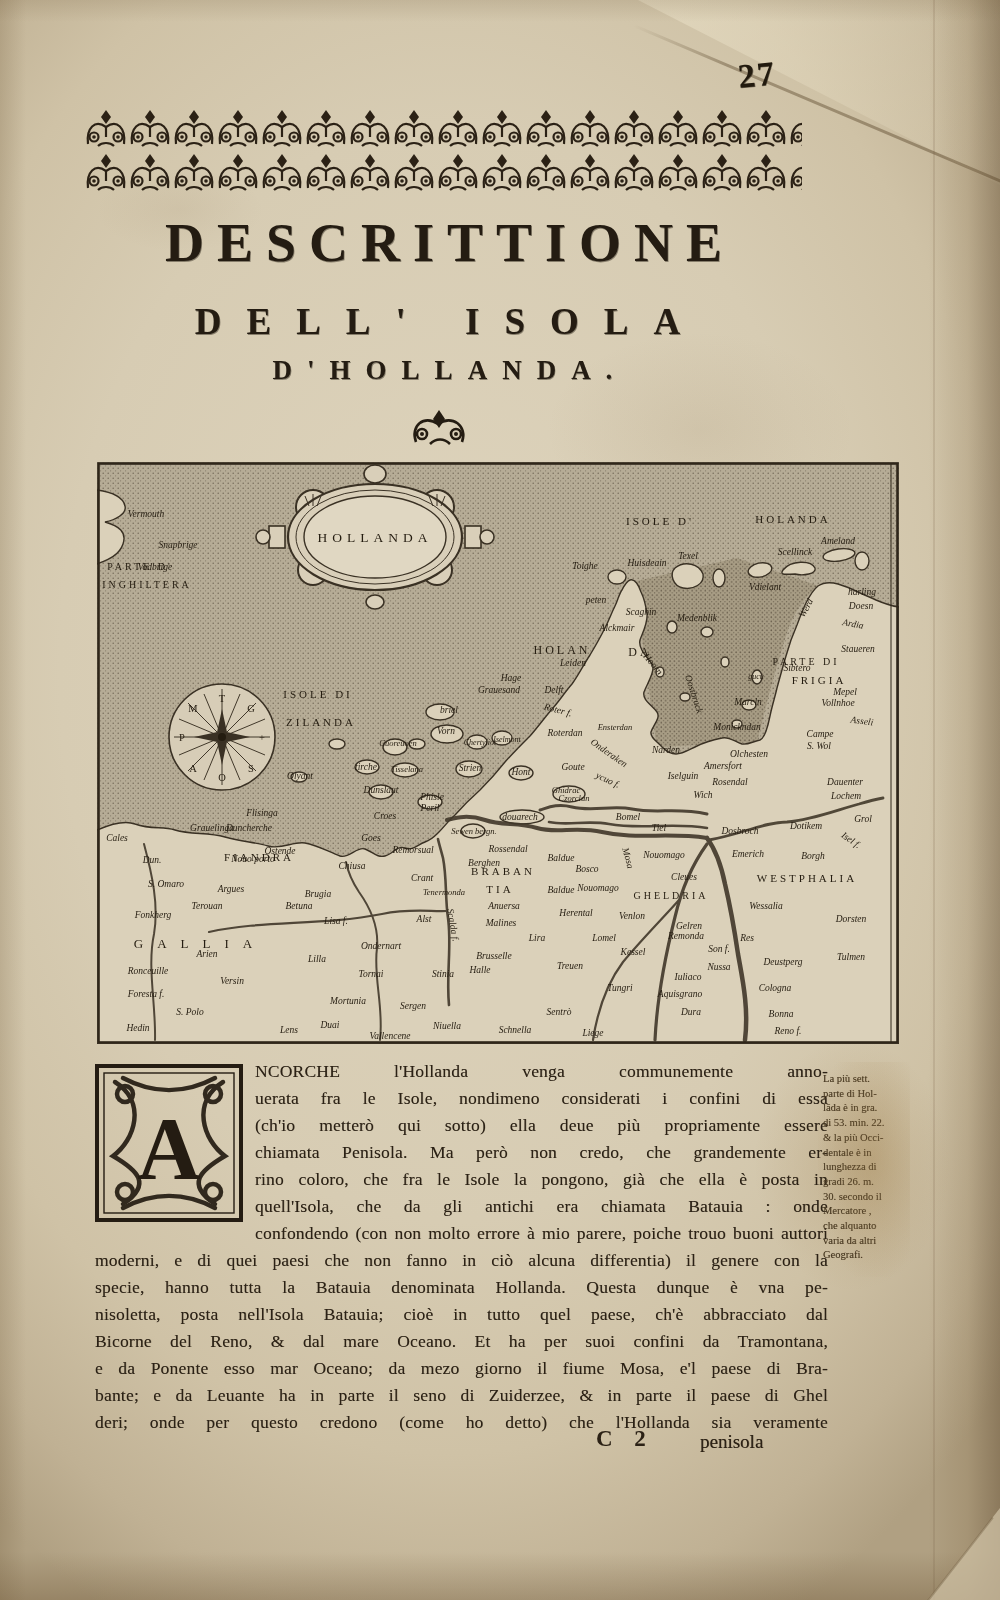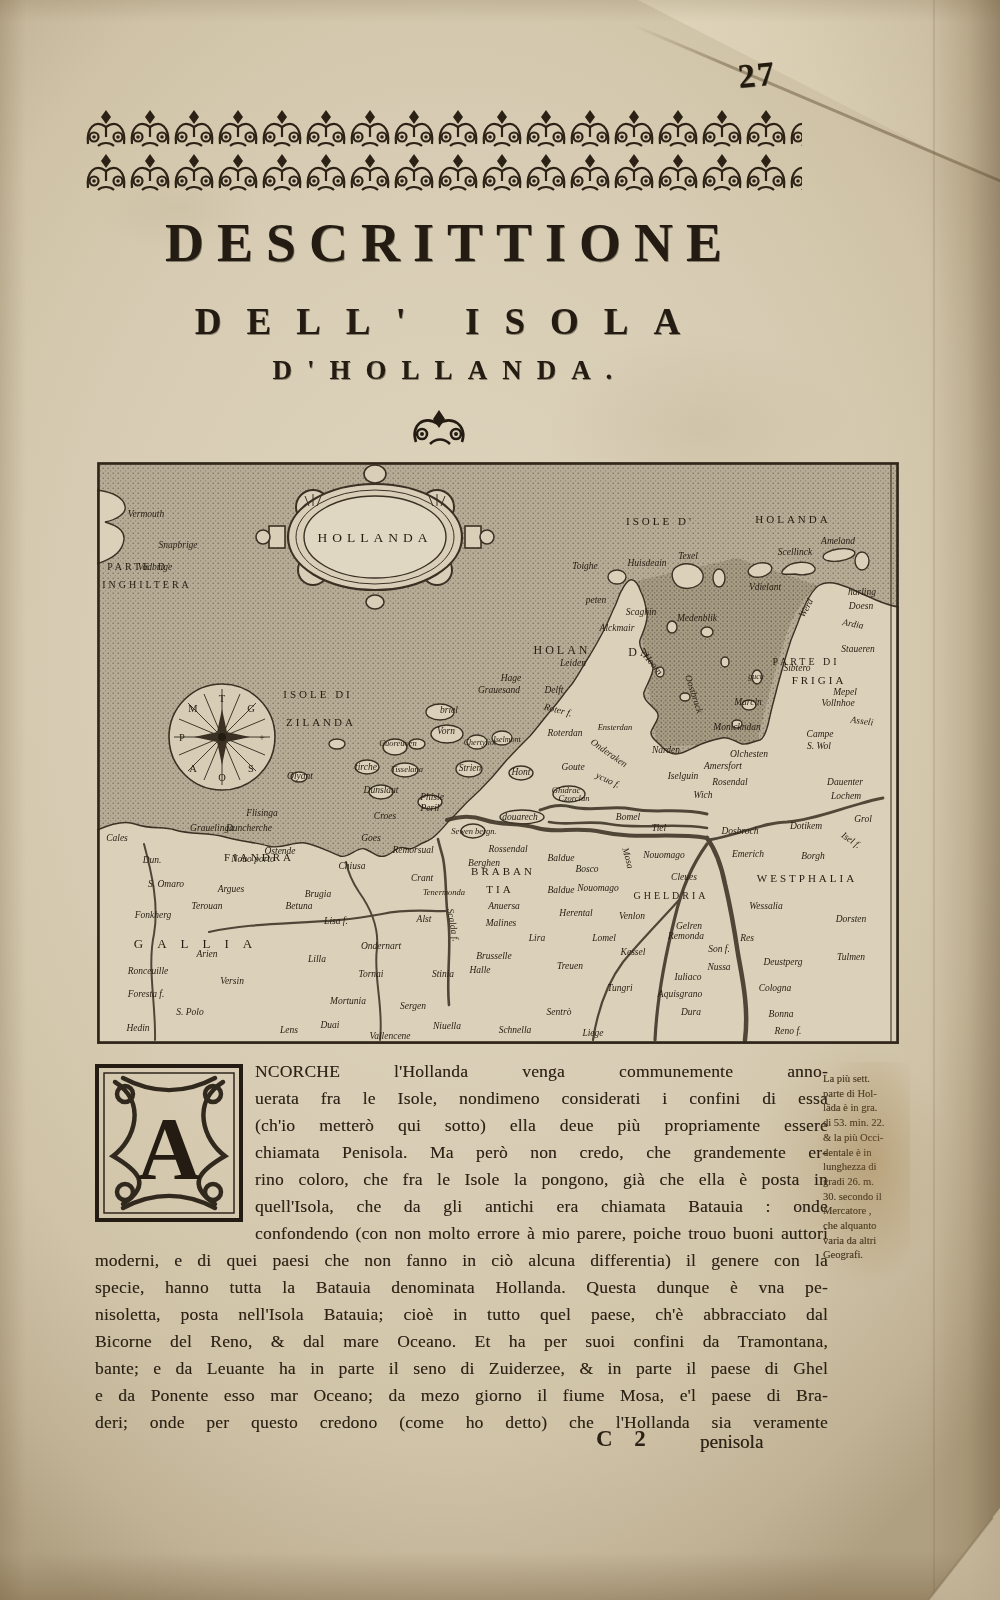--- a/index.html
+++ b/index.html
@@ -444,22 +444,22 @@
         <div class="tline">chiamata Penisola. Ma però non credo, che grandemente er-</div>
         <div class="tline">rino coloro, che fra le Isole la pongono, già che ella è posta in</div>
         <div class="tline">quell'Isola, che da gli antichi era chiamata Batauia : onde</div>
       </div>
     <div>
         <div class="tline">confondendo (con non molto errore à mio parere, poiche trouo buoni auttori</div>
         <div class="tline">moderni, e di quei paesi che non fanno in ciò alcuna differentia) il genere con la</div>
         <div class="tline">specie, hanno tutta la Batauia denominata Hollanda. Questa dunque è vna pe-</div>
         <div class="tline">nisoletta, posta nell'Isola Batauia; cioè in tutto quel paese, ch'è abbracciato dal</div>
         <div class="tline">Bicorne del Reno, &amp; dal mare Oceano. Et ha per suoi confini da Tramontana,</div>
+        <div class="tline">e da Ponente esso mar Oceano; da mezo giorno il fiume Mosa, e'l paese di Bra-</div>
         <div class="tline">bante; e da Leuante ha in parte il seno di Zuiderzee, &amp; in parte il paese di Ghel</div>
-        <div class="tline">e da Ponente esso mar Oceano; da mezo giorno il fiume Mosa, e'l paese di Bra-</div>
         <div class="tline">deri; onde per questo credono (come ho detto) che l'Hollanda sia veramente</div>
       </div>
   </div>
 
   <div class="margin-note">
       <div class="mn">La più sett.</div>
       <div class="mn">parte di Hol-</div>
       <div class="mn">lāda è in gra.</div>
       <div class="mn">di 53. min. 22.</div>
       <div class="mn">&amp; la più Occi-</div>

